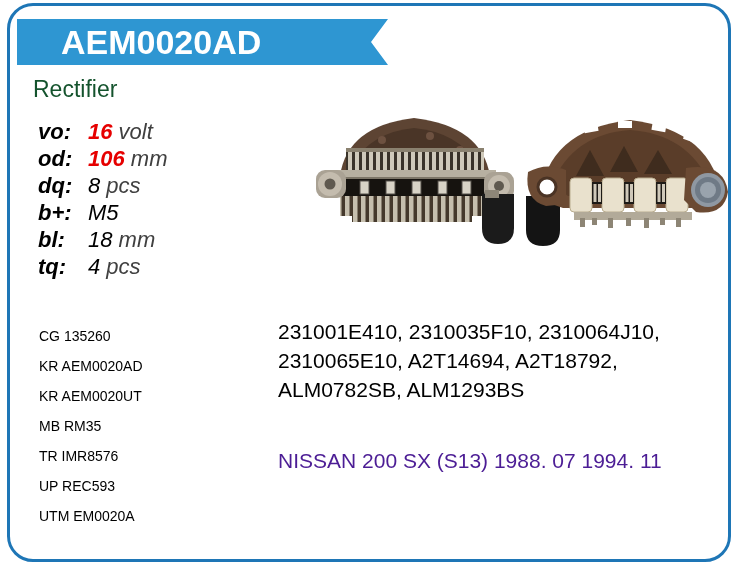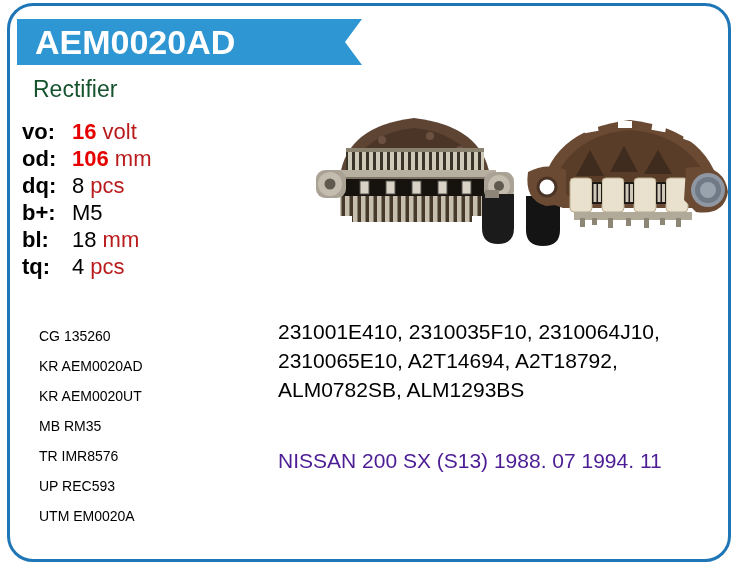--- a/index.html
+++ b/index.html
@@ -8,34 +8,35 @@
     font-family:"Liberation Sans",sans-serif;color:#111;overflow:hidden;
   }
   .page-border{
     position:absolute;left:7px;top:3px;width:718px;height:553px;
     border:3px solid #1e76b6;border-radius:26px;pointer-events:none;
   }
   .banner{
     position:absolute;left:17px;top:19px;width:345px;height:46px;
     background:#2e96d2;display:flex;align-items:center;
     clip-path:polygon(0 0,100% 0,calc(100% - 17px) 50%,100% 100%,0 100%);
+    padding-left:26px;
   }
   .banner .part-no{
     color:#fff;font-weight:bold;font-size:34px;letter-spacing:0px;
     padding-left:18px;line-height:46px;white-space:nowrap;
   }
   .product-type{
     position:absolute;left:33px;top:76px;font-size:23px;color:#14532d;
   }
-  .specs{position:absolute;left:22px;top:119px;}
+  .specs{position:absolute;left:38px;top:119px;font-style:italic;}
   .spec-row{display:flex;align-items:baseline;height:27px;font-size:22px;}
   .spec-label{font-weight:bold;width:50px;color:#000;}
   .spec-num{font-weight:normal;color:#000;white-space:pre;}
   .spec-num[data-hl="true"]{color:#e60000;font-weight:bold;}
-  .spec-unit{color:#b91c1c;white-space:pre;}
+  .spec-unit{color:#404040;white-space:pre;}
   .crossrefs{position:absolute;left:39px;top:321px;}
   .crossref{font-size:14px;line-height:30px;color:#000;white-space:nowrap;}
   .oem{
     position:absolute;left:278px;top:317px;width:440px;
     font-size:21px;line-height:29px;color:#000;
   }
   .application{
     position:absolute;left:278px;top:449px;width:450px;
     font-size:21px;color:#4c1d95;white-space:nowrap;
   }

